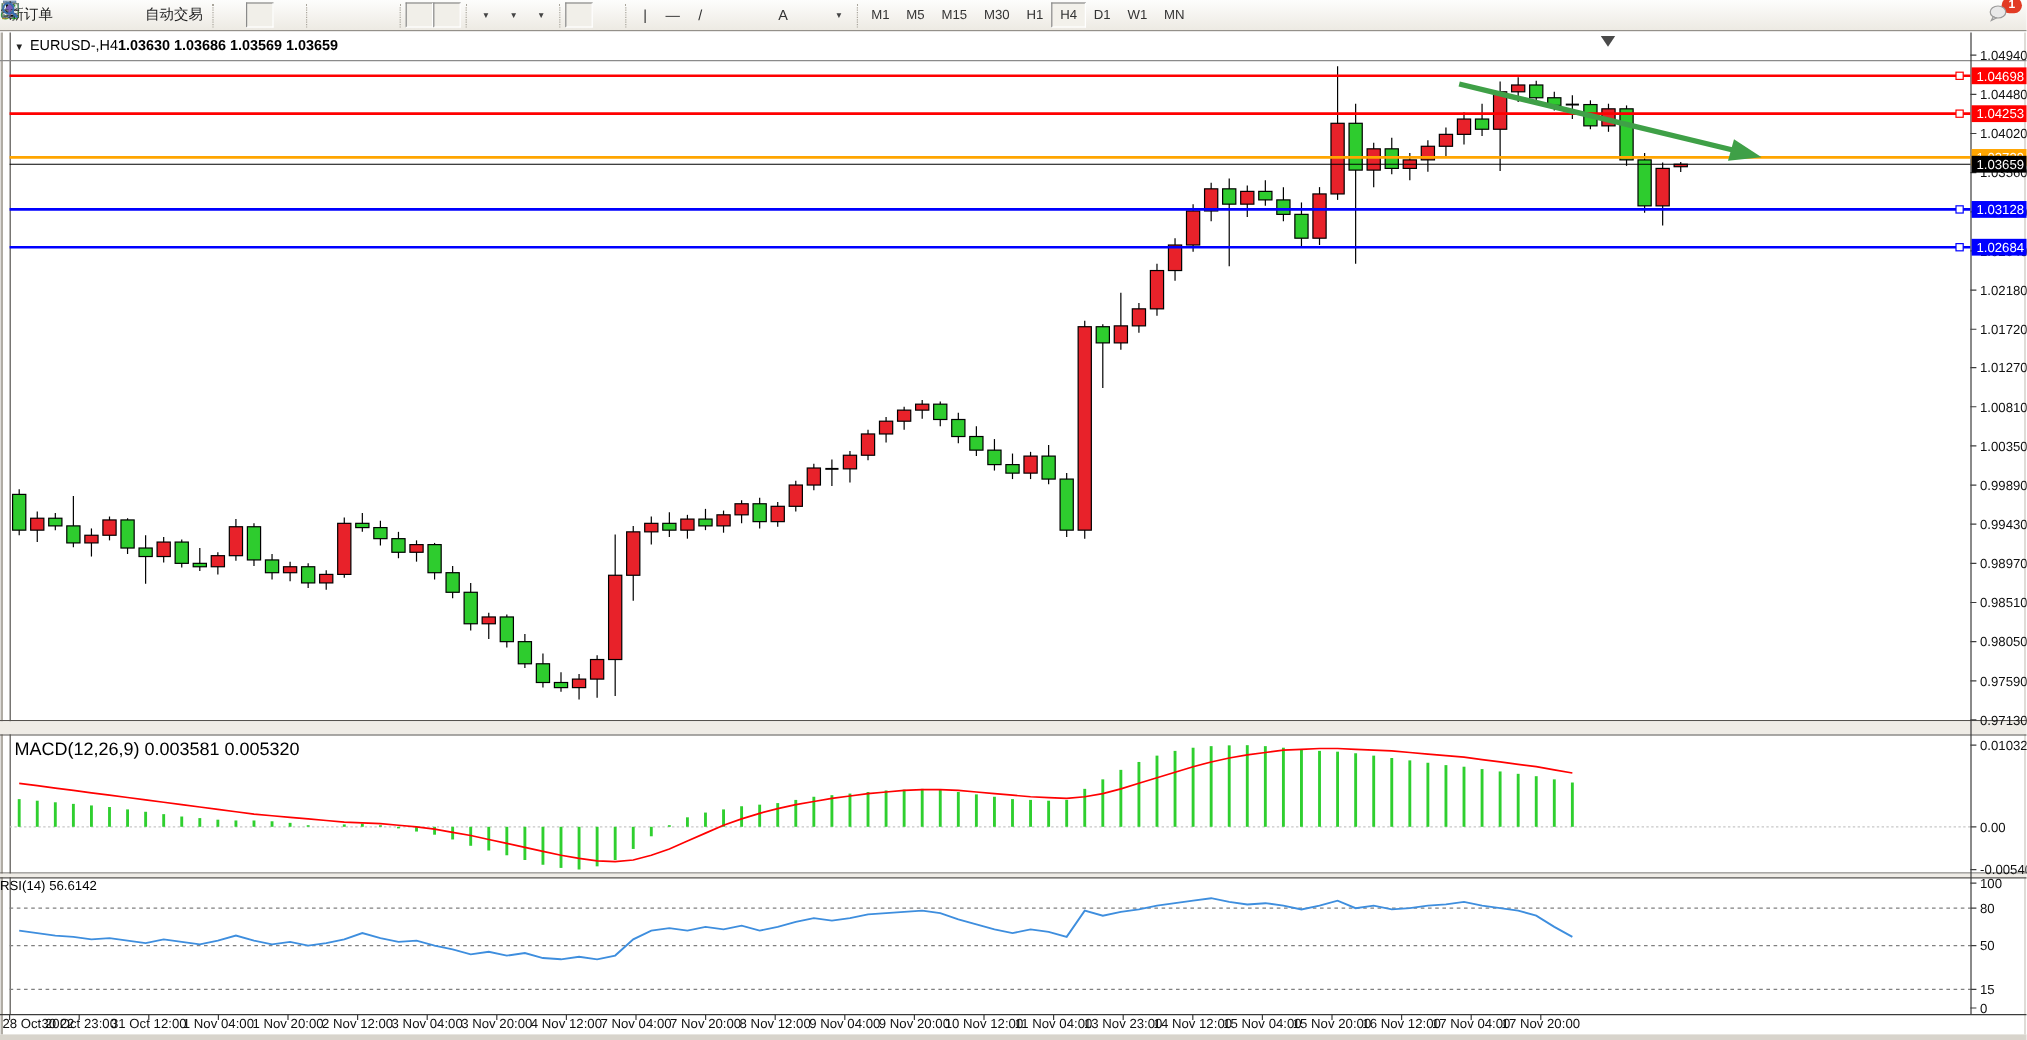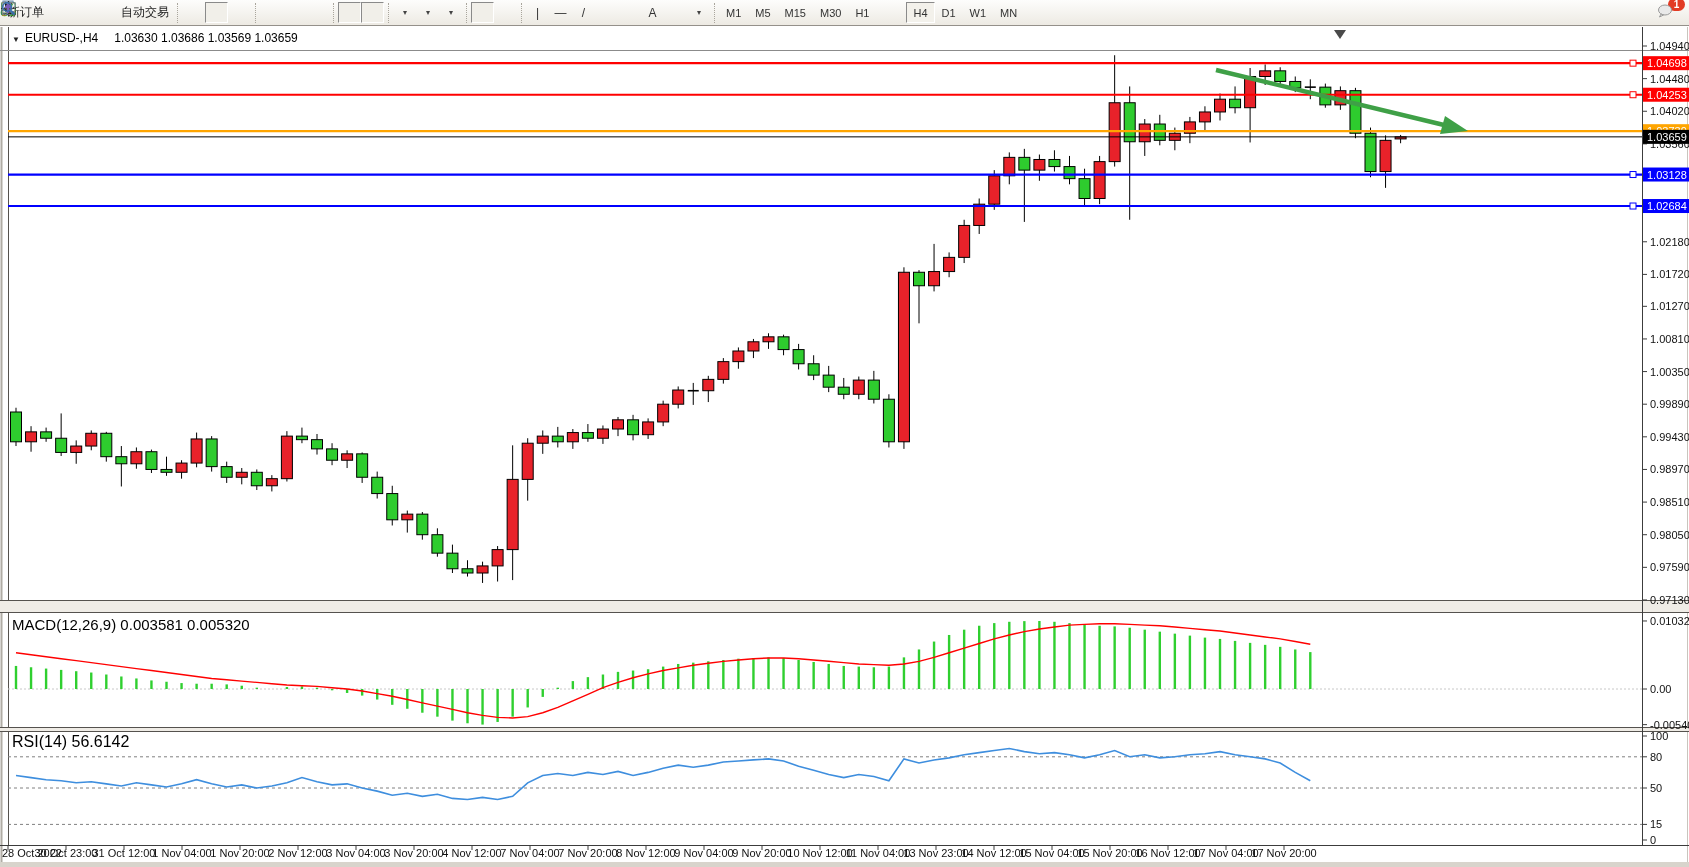--- a/index.html
+++ b/index.html
@@ -15,34 +15,34 @@
         font-family:"Liberation Sans",sans-serif;font-size:12px;color:#222;cursor:default;}
   .tbtn.pressed{background:#f1efe9;border:1px solid #8a8a8a;
         border-color:#8a8a8a #ffffff #ffffff #8a8a8a;}
   .tbtn .glyph{font-size:12px;color:#333;line-height:1;}
   .tbtn .drop{font-size:8px;color:#444;margin-left:1px;}
   .sep{width:0;height:20px;border-left:1px dotted #a9a59c;margin:0 4px;}
   .tf-group{display:flex;align-items:flex-end;}
   .tf-btn{height:21px;padding:0 6px;border:1px solid transparent;background:transparent;
           font-family:"Liberation Sans",sans-serif;font-size:11px;color:#333;}
   .tf-btn.pressed{background:#f3f1eb;border:1px solid #8a8a8a;
-          border-color:#8a8a8a #ffffff #ffffff #8a8a8a;margin-left:30px;}
+          border-color:#8a8a8a #ffffff #ffffff #8a8a8a;}
   .spacer{flex:1;}
   .chat-wrap{position:relative;margin-right:10px;}
   .badge{position:absolute;top:-4px;right:-6px;background:#e23b24;color:#fff;
          border-radius:8px;font-size:10px;line-height:13px;min-width:13px;text-align:center;
          padding:0 2px;font-weight:bold;}
   
   .overlay{position:absolute;z-index:3;font-family:"Liberation Sans",sans-serif;
            font-size:12px;color:#000;white-space:nowrap;}
   #chart-title{top:31px;left:12px;}
   #chart-title .caret{font-size:8px;margin-right:5px;color:#222;}
-  #chart-title .ohlc{margin-left:16px;}
+  #chart-title .ohlc{margin-left:0;font-weight:bold;}
   #macd-label{top:616px;left:12px;font-size:15px;}
-  #rsi-label{top:733px;left:12px;font-size:16px;}
+  #rsi-label{top:733px;left:0;font-size:11px;}
   svg{position:absolute;top:0;left:0;z-index:1;}
   svg text{font-family:"Liberation Sans",sans-serif;}
 </style>
 </head>
 <body>
 
 <div class="screen">
 
   <div class="toolbar">
     <button class="tbtn">

